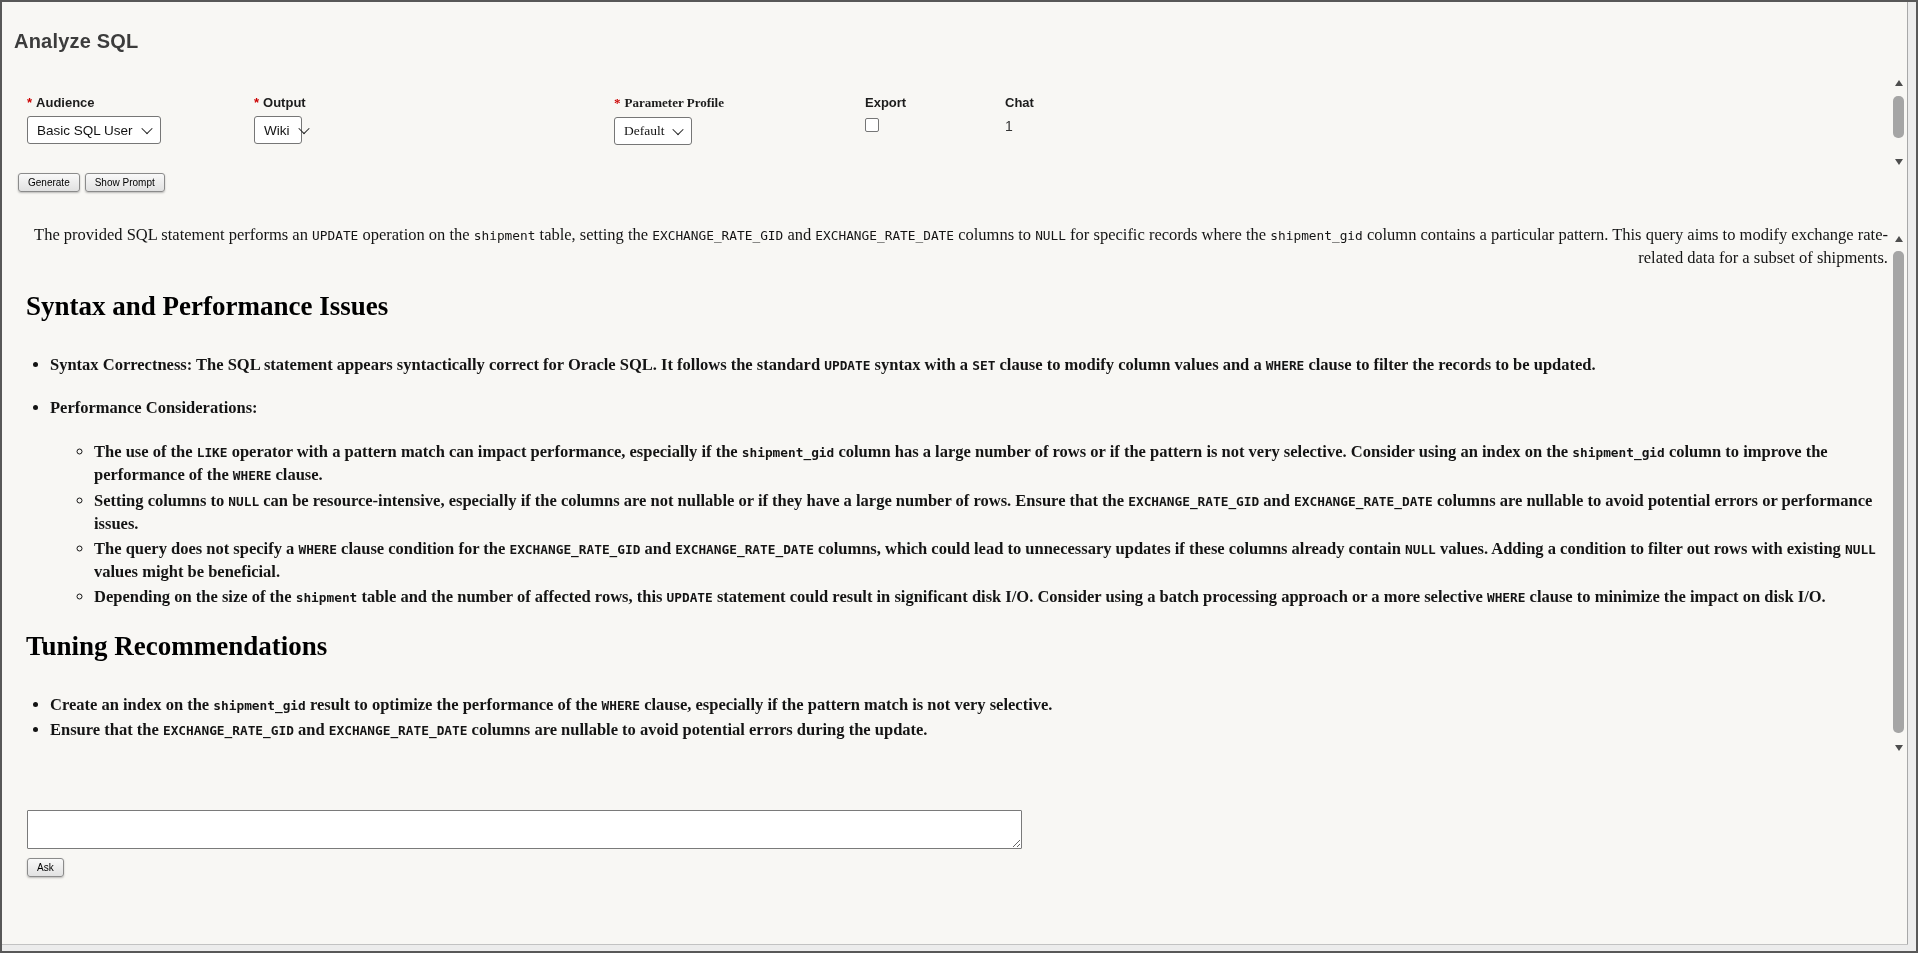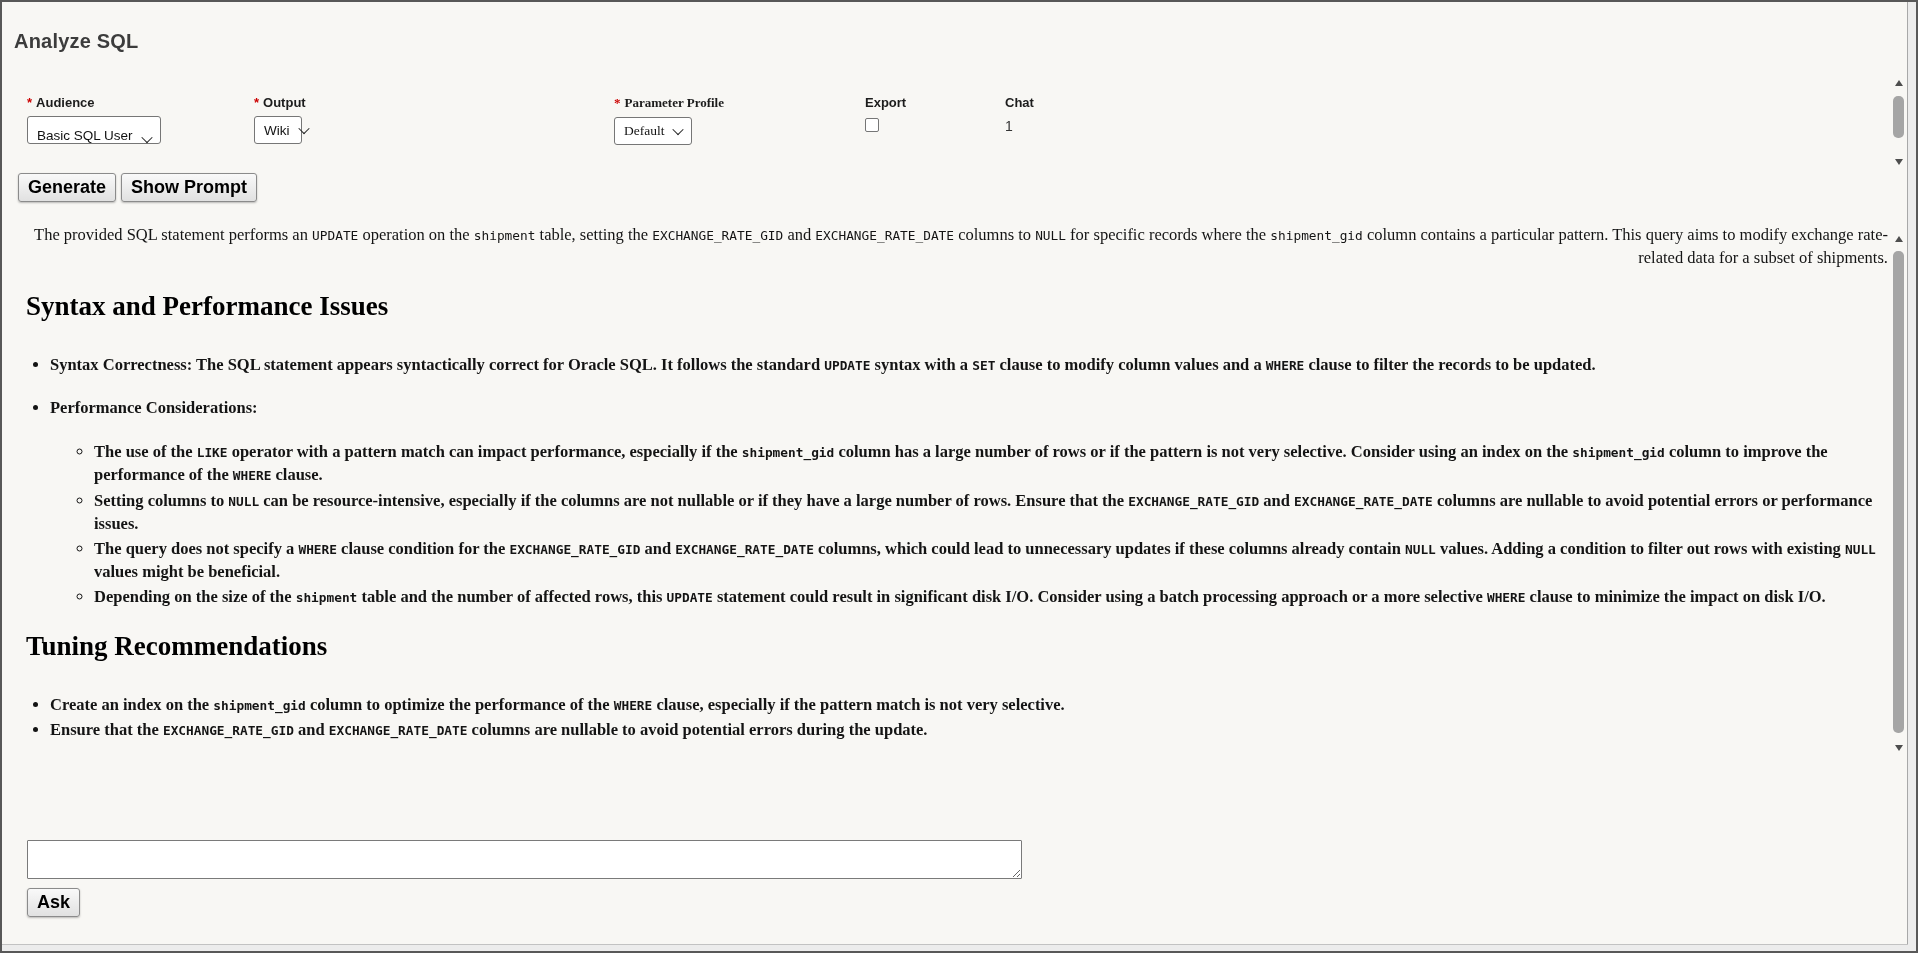--- a/index.html
+++ b/index.html
@@ -15,54 +15,54 @@
   
   .fgroup { position:absolute; top:93px; }
   .flabel { font-size:13px; font-weight:700; color:#1c1c1c; white-space:nowrap; }
   .req { color:#cc0000; margin-right:4px; font-weight:700; }
   .selectbox {
     display:flex; align-items:center; justify-content:space-between;
     box-sizing:border-box; height:28px; margin-top:6px; padding:0 9px;
     background:#fff; border:1px solid #767676; border-radius:3px;
     font-size:13.5px; color:#111; cursor:default;
   }
-  .sel-audience { width:134px;align-items:flex-end; }
+  .sel-audience { width:134px; }
   .sel-output  { width:48px; }
   .sel-param   { width:78px; }
   .chev {
     width:7px; height:7px; flex:0 0 auto;
     border-right:1.8px solid #222; border-bottom:1.8px solid #222;
     transform:rotate(45deg) translate(-1px,-1px); margin-left:10px;
   }
   .checkbox {
     display:block; width:14px; height:14px; margin-top:8px; box-sizing:border-box;
     background:#fff; border:1px solid #767676; border-radius:2px;
   }
   .chat-value { margin-top:8px; font-size:14px; color:#333; }
   .btn-row { position:absolute; left:16px; top:171px; display:flex; gap:5px; }
   .btn {
-    font-family:"Liberation Sans", sans-serif; font-size:18px; font-weight:700; color:#000;
+    font-family:"Liberation Sans", sans-serif; font-size:10px; font-weight:400; color:#000;
     background:linear-gradient(#f9f9f9,#e1e1e1); border:1px solid #8b8b8b; border-radius:3px;
     padding:3px 9px; box-shadow:0 1px 2px rgba(0,0,0,0.25); cursor:pointer;
   }
   
   .report {
     position:absolute; left:8px; top:222px; width:1878px;
     font-family:"Liberation Serif", serif; font-size:16.5px; line-height:22px; color:#141414;
   }
   .intro { margin:0 0 12px 0;text-align:right; }
   code.mono { font-family:"DejaVu Sans Mono", monospace; font-size:12.8px; }
   .sec-h { margin:22px 0 0 16px; font-family:"Liberation Serif", serif; font-size:27px; line-height:30px; font-weight:700; color:#000000; }
   ul.toplist { margin:33px 0 0 0; padding-left:40px;font-weight:bold; }
   ul.loose > li { margin-bottom:20px; }
   ul.tight > li { margin-bottom:2px; }
   ul.subs { list-style:circle; margin:22px 0 0 0; padding-left:44px; }
   ul.subs > li { margin-bottom:3px; }
   
-  .ask-area { position:absolute; left:25px; top:838px; }
+  .ask-area { position:absolute; left:25px; top:808px; }
   .ask-input {
     display:block; width:995px; height:39px; box-sizing:border-box;
     border:1px solid #7a7a7a; border-radius:1px; background:#fff; resize:both;
     font-family:"Liberation Sans", sans-serif; font-size:13px; padding:4px 6px; outline:none;
   }
   .ask-btn { margin-top:9px; }
   
   .vscroll { position:absolute; left:1888px; width:17px; }
   #sb1 { top:72px; height:96px; }
   #sb2 { top:228px; height:526px; }
@@ -130,21 +130,21 @@
           <li><strong>Syntax Correctness:</strong><span> The SQL statement appears syntactically correct for Oracle SQL. It follows the standard </span><code class="mono">UPDATE</code><span> syntax with a </span><code class="mono">SET</code><span> clause to modify column values and a </span><code class="mono">WHERE</code><span> clause to filter the records to be updated.</span></li>
           <li><strong>Performance Considerations:</strong><ul class="subs">
               <li><span>The use of the </span><code class="mono">LIKE</code><span> operator with a pattern match can impact performance, especially if the </span><code class="mono">shipment_gid</code><span> column has a large number of rows or if the pattern is not very selective. Consider using an index on the </span><code class="mono">shipment_gid</code><span> column to improve the performance of the </span><code class="mono">WHERE</code><span> clause.</span></li>
               <li><span>Setting columns to </span><code class="mono">NULL</code><span> can be resource-intensive, especially if the columns are not nullable or if they have a large number of rows. Ensure that the </span><code class="mono">EXCHANGE_RATE_GID</code><span> and </span><code class="mono">EXCHANGE_RATE_DATE</code><span> columns are nullable to avoid potential errors or performance issues.</span></li>
               <li><span>The query does not specify a </span><code class="mono">WHERE</code><span> clause condition for the </span><code class="mono">EXCHANGE_RATE_GID</code><span> and </span><code class="mono">EXCHANGE_RATE_DATE</code><span> columns, which could lead to unnecessary updates if these columns already contain </span><code class="mono">NULL</code><span> values. Adding a condition to filter out rows with existing </span><code class="mono">NULL</code><span> values might be beneficial.</span></li>
               <li><span>Depending on the size of the </span><code class="mono">shipment</code><span> table and the number of affected rows, this </span><code class="mono">UPDATE</code><span> statement could result in significant disk I/O. Consider using a batch processing approach or a more selective </span><code class="mono">WHERE</code><span> clause to minimize the impact on disk I/O.</span></li>
             </ul></li>
         </ul>
         <h1 class="sec-h">Tuning Recommendations</h1>
         <ul class="toplist tight">
-          <li><span>Create an index on the </span><code class="mono">shipment_gid</code><span> column to optimize the performance of the </span><code class="mono">WHERE</code><span> clause, especially if the pattern match is not very selective.</span></li>
+          <li><span>Create an index on the </span><code class="mono">shipment_gid</code><span> result to optimize the performance of the </span><code class="mono">WHERE</code><span> clause, especially if the pattern match is not very selective.</span></li>
           <li><span>Ensure that the </span><code class="mono">EXCHANGE_RATE_GID</code><span> and </span><code class="mono">EXCHANGE_RATE_DATE</code><span> columns are nullable to avoid potential errors during the update.</span></li>
         </ul>
       </div>
   </div>
 
   <div class="ask-area">
     <textarea class="ask-input" style=""></textarea>
     <button class="btn ask-btn">Ask</button>
   </div>
 

